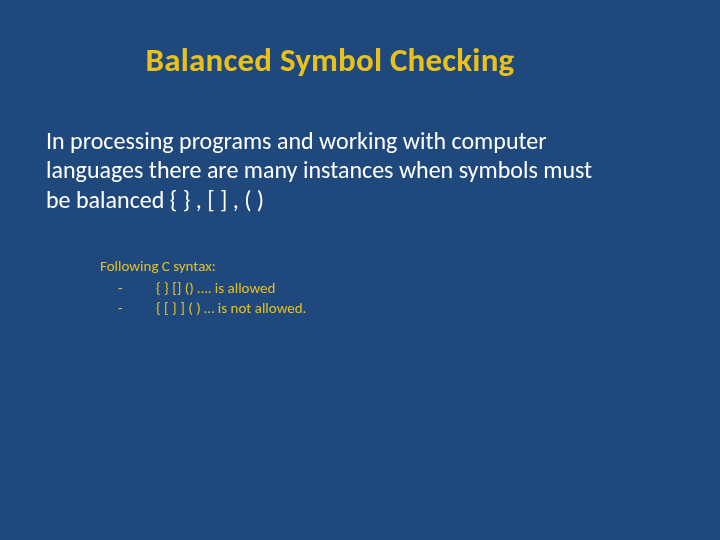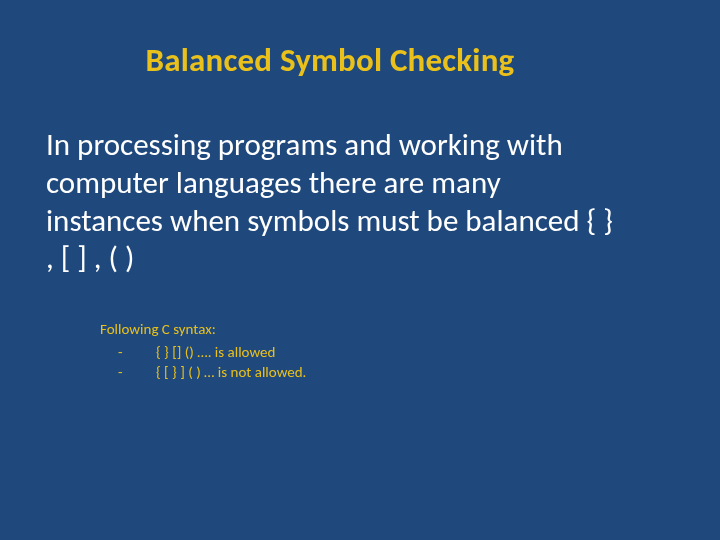--- a/index.html
+++ b/index.html
@@ -19,21 +19,21 @@
     color: #eac11b;
     font-weight: 700;
     font-size: 33px;
     text-align: center;
     padding-top: 40px;
     padding-bottom: 28px;
     letter-spacing: 0.2px;
   }
   .body-text {
     color: #ffffff;
-    font-size: 31px;
+    font-size: 24px;
     line-height: 1.22;
     padding: 18px 46px 0 46px;
   }
   .sub-block {
     color: #eac11b;
     font-size: 15px;
     line-height: 1.35;
     padding: 42px 46px 0 100px;
   }
   .sub-head {

